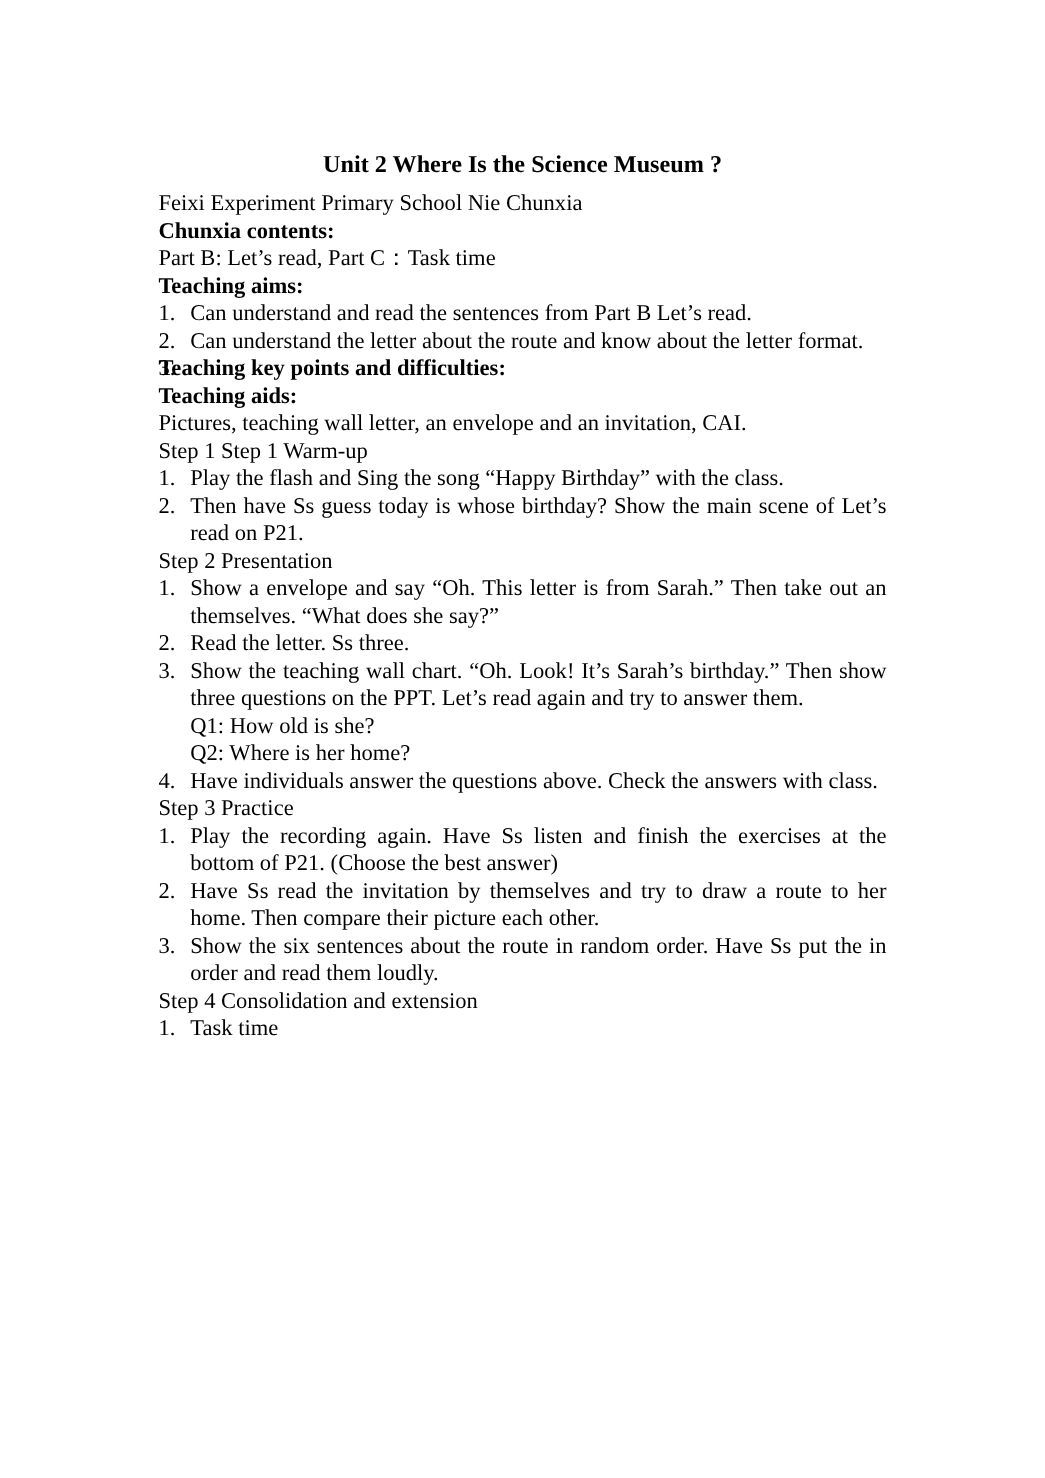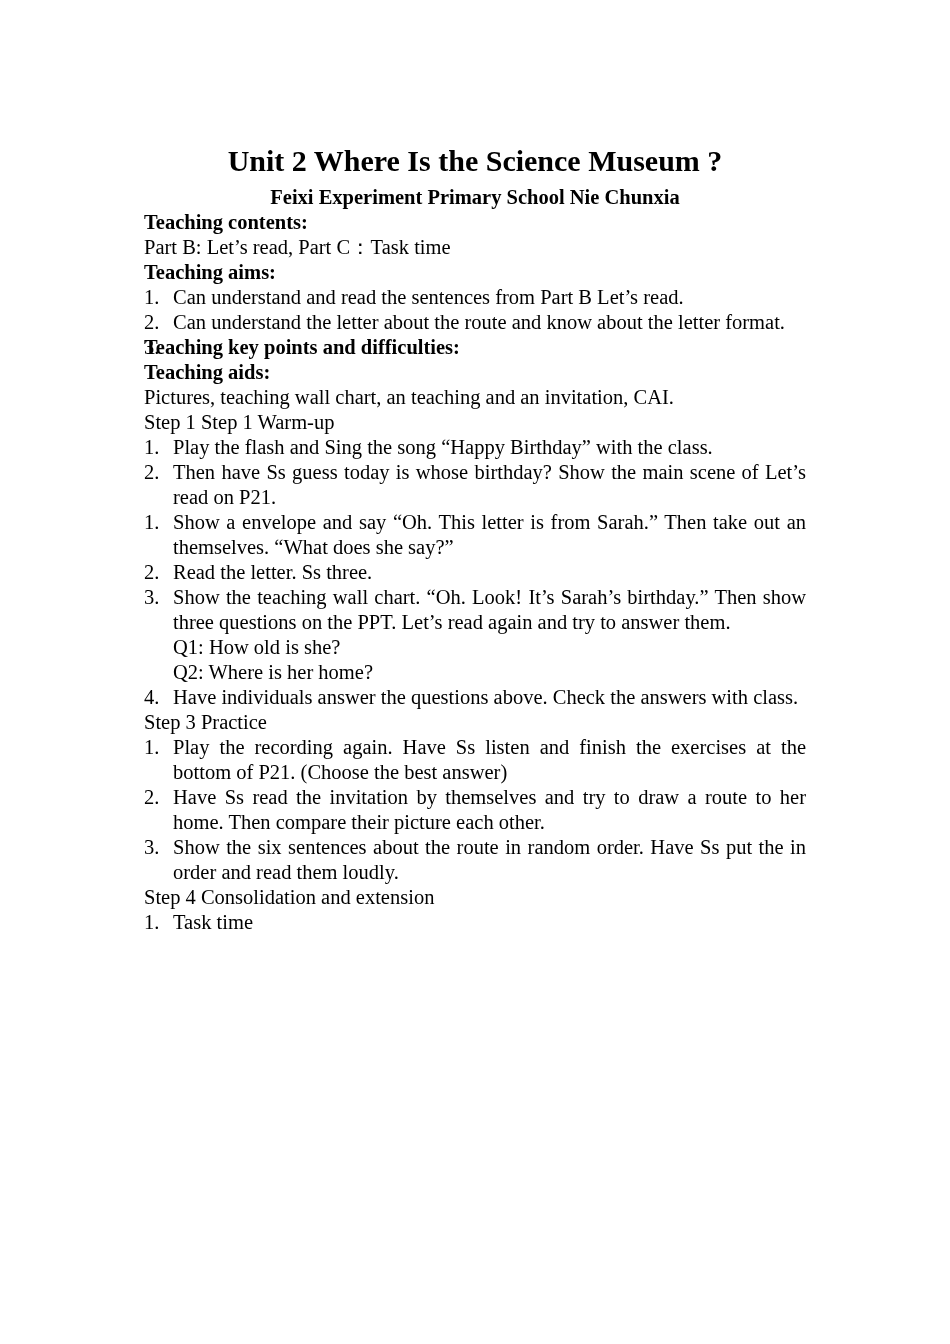--- a/index.html
+++ b/index.html
@@ -1,56 +1,57 @@
 <!DOCTYPE html>
 <html><head>
   <meta charset="utf-8">
   <style>
     html, body { margin: 0; padding: 0; background: #ffffff; }
     body { width: 950px; height: 1344px; position: relative; overflow: hidden;
       font-family: "Liberation Serif", "DejaVu Serif", serif; color: #000; }
     .page { position: absolute; left: 144px; top: 134px; width: 662px; font-size: 20.5px; line-height: 25px; }
-    .title { text-align: center; font-weight: bold; font-size: 30px; line-height: 30px; margin: 12px 0 9px 0; padding-left: 0; }
-    .author { text-align: center; line-height: 25px; font-weight: bold; }
+    .title { text-align: center; font-weight: bold; font-size: 22px; line-height: 30px; margin: 0 0 9px 0; padding-left: 0; }
+    .author { text-align: left; line-height: 25px; }
     .h { font-weight: bold; }
     .p { text-align: justify; }
     ol.list { list-style: none; margin: 0; padding: 0; }
     ol.list li { position: relative; padding-left: 29px; text-align: justify; }
     ol.list li .num { position: absolute; left: 0; top: 0; }
     .gap { margin-top: 12px; }
   </style>
 </head>
 <body>
 
 <div class="page">
   <div class="title">Unit 2 Where Is the Science Museum ?</div>
   <div class="author">Feixi Experiment Primary School   Nie Chunxia</div>
 
-  <div class="h">Teaching contents:</div>
+  <div class="h">Chunxia contents:</div>
   <div class="p">Part B: Let’s read, Part C：Task time</div>
 
   <div class="h">Teaching aims:</div>
   <ol class="list">
     <li><span class="num">1.</span><span>Can understand and read the sentences from Part B Let’s read.</span></li>
     <li><span class="num">2.</span><span>Can understand the letter about the route and know about the letter format.</span></li>
     <li><span class="num">3.</span></li>
   </ol>
 
   <div class="h">Teaching key points and difficulties:</div>
 
   <div class="h">Teaching aids:</div>
-  <div class="p">Pictures, teaching wall chart, an teaching and an invitation, CAI.</div>
+  <div class="p">Pictures, teaching wall letter, an envelope and an invitation, CAI.</div>
 
 
   <div>Step 1 Step 1 Warm-up</div>
   <ol class="list gap">
     <li><span class="num">1.</span><span>Play the flash and Sing the song “Happy Birthday” with the class.</span></li>
     <li><span class="num">2.</span><span>Then have Ss guess today is whose birthday? Show the main scene of Let’s read on P21.</span></li>
   </ol>
 
+  <div>Step 2 Presentation</div>
   <ol class="list">
     <li><span class="num">1.</span><span>Show a envelope and say “Oh. This letter is from Sarah.” Then take out  an themselves. “What does she say?”</span></li>
     <li><span class="num">2.</span><span>Read the letter. Ss three.</span></li>
     <li><span class="num">3.</span><span>Show the teaching wall chart. “Oh. Look! It’s Sarah’s birthday.” Then show three questions on the PPT. Let’s read again and try to answer them.</span>
       <div>Q1: How old is she?</div>
       <div>Q2: Where is her home?</div>
     </li>
     <li><span class="num">4.</span><span>Have individuals answer the questions above. Check the answers with class.</span></li>
   </ol>
 

